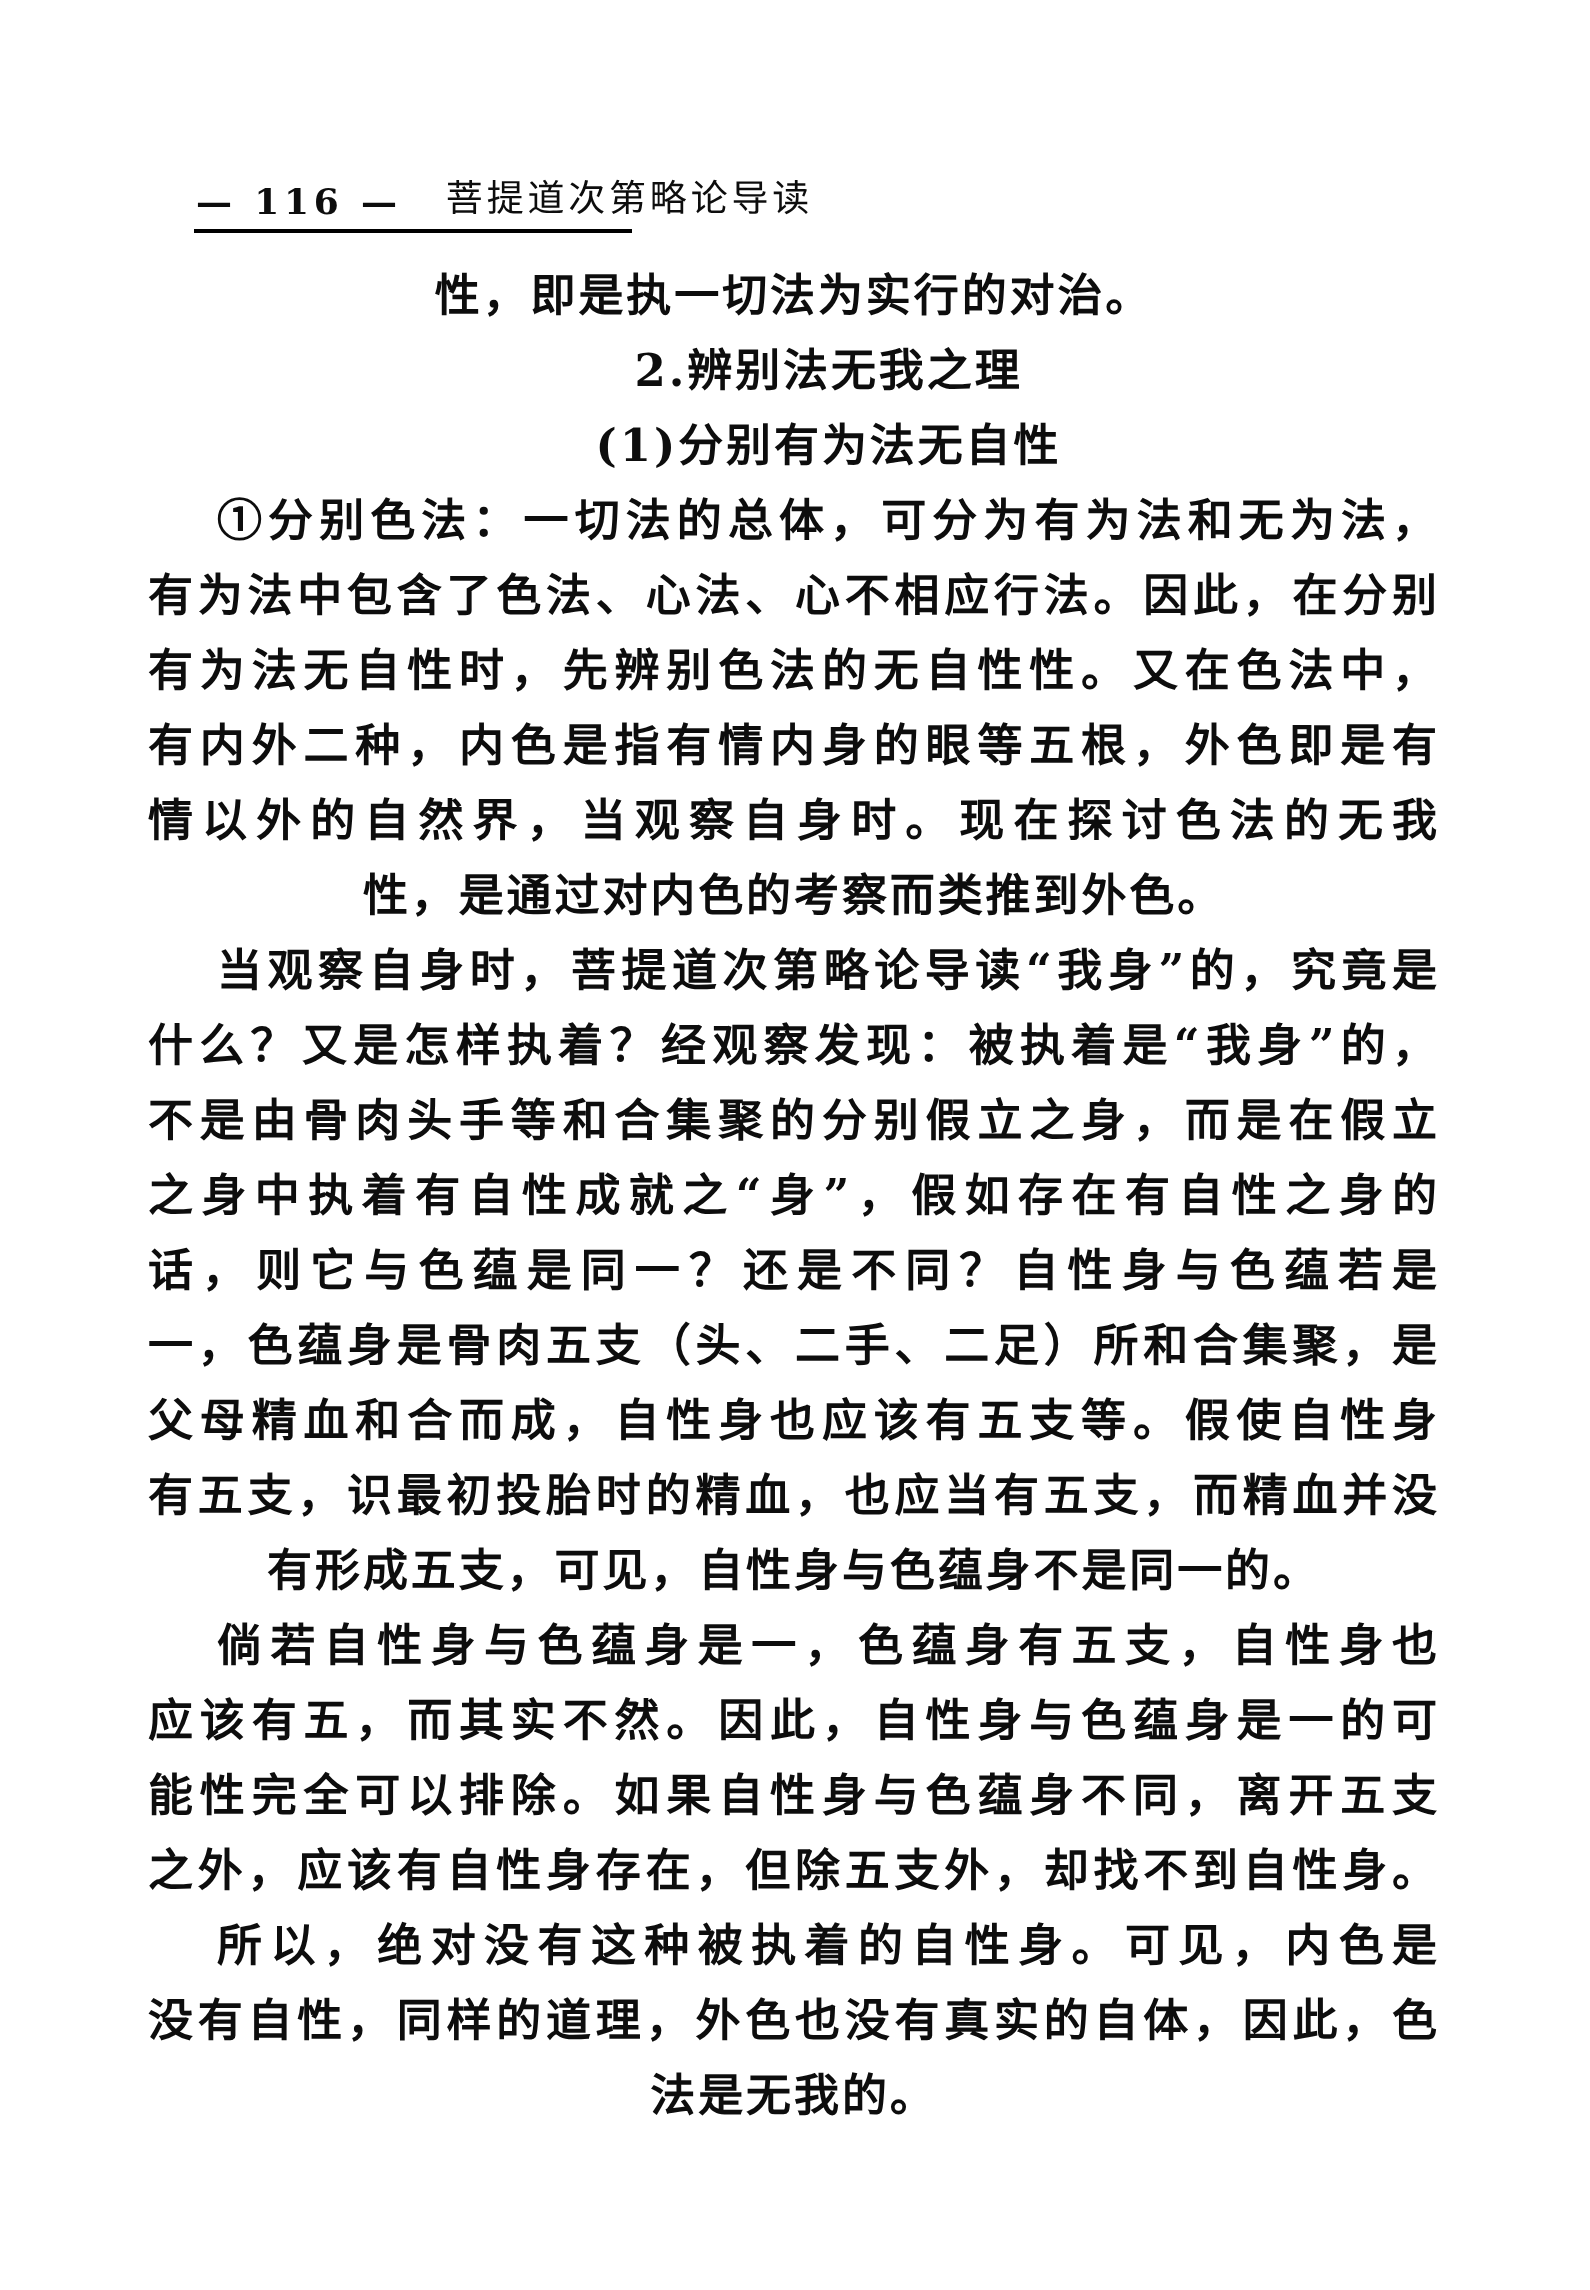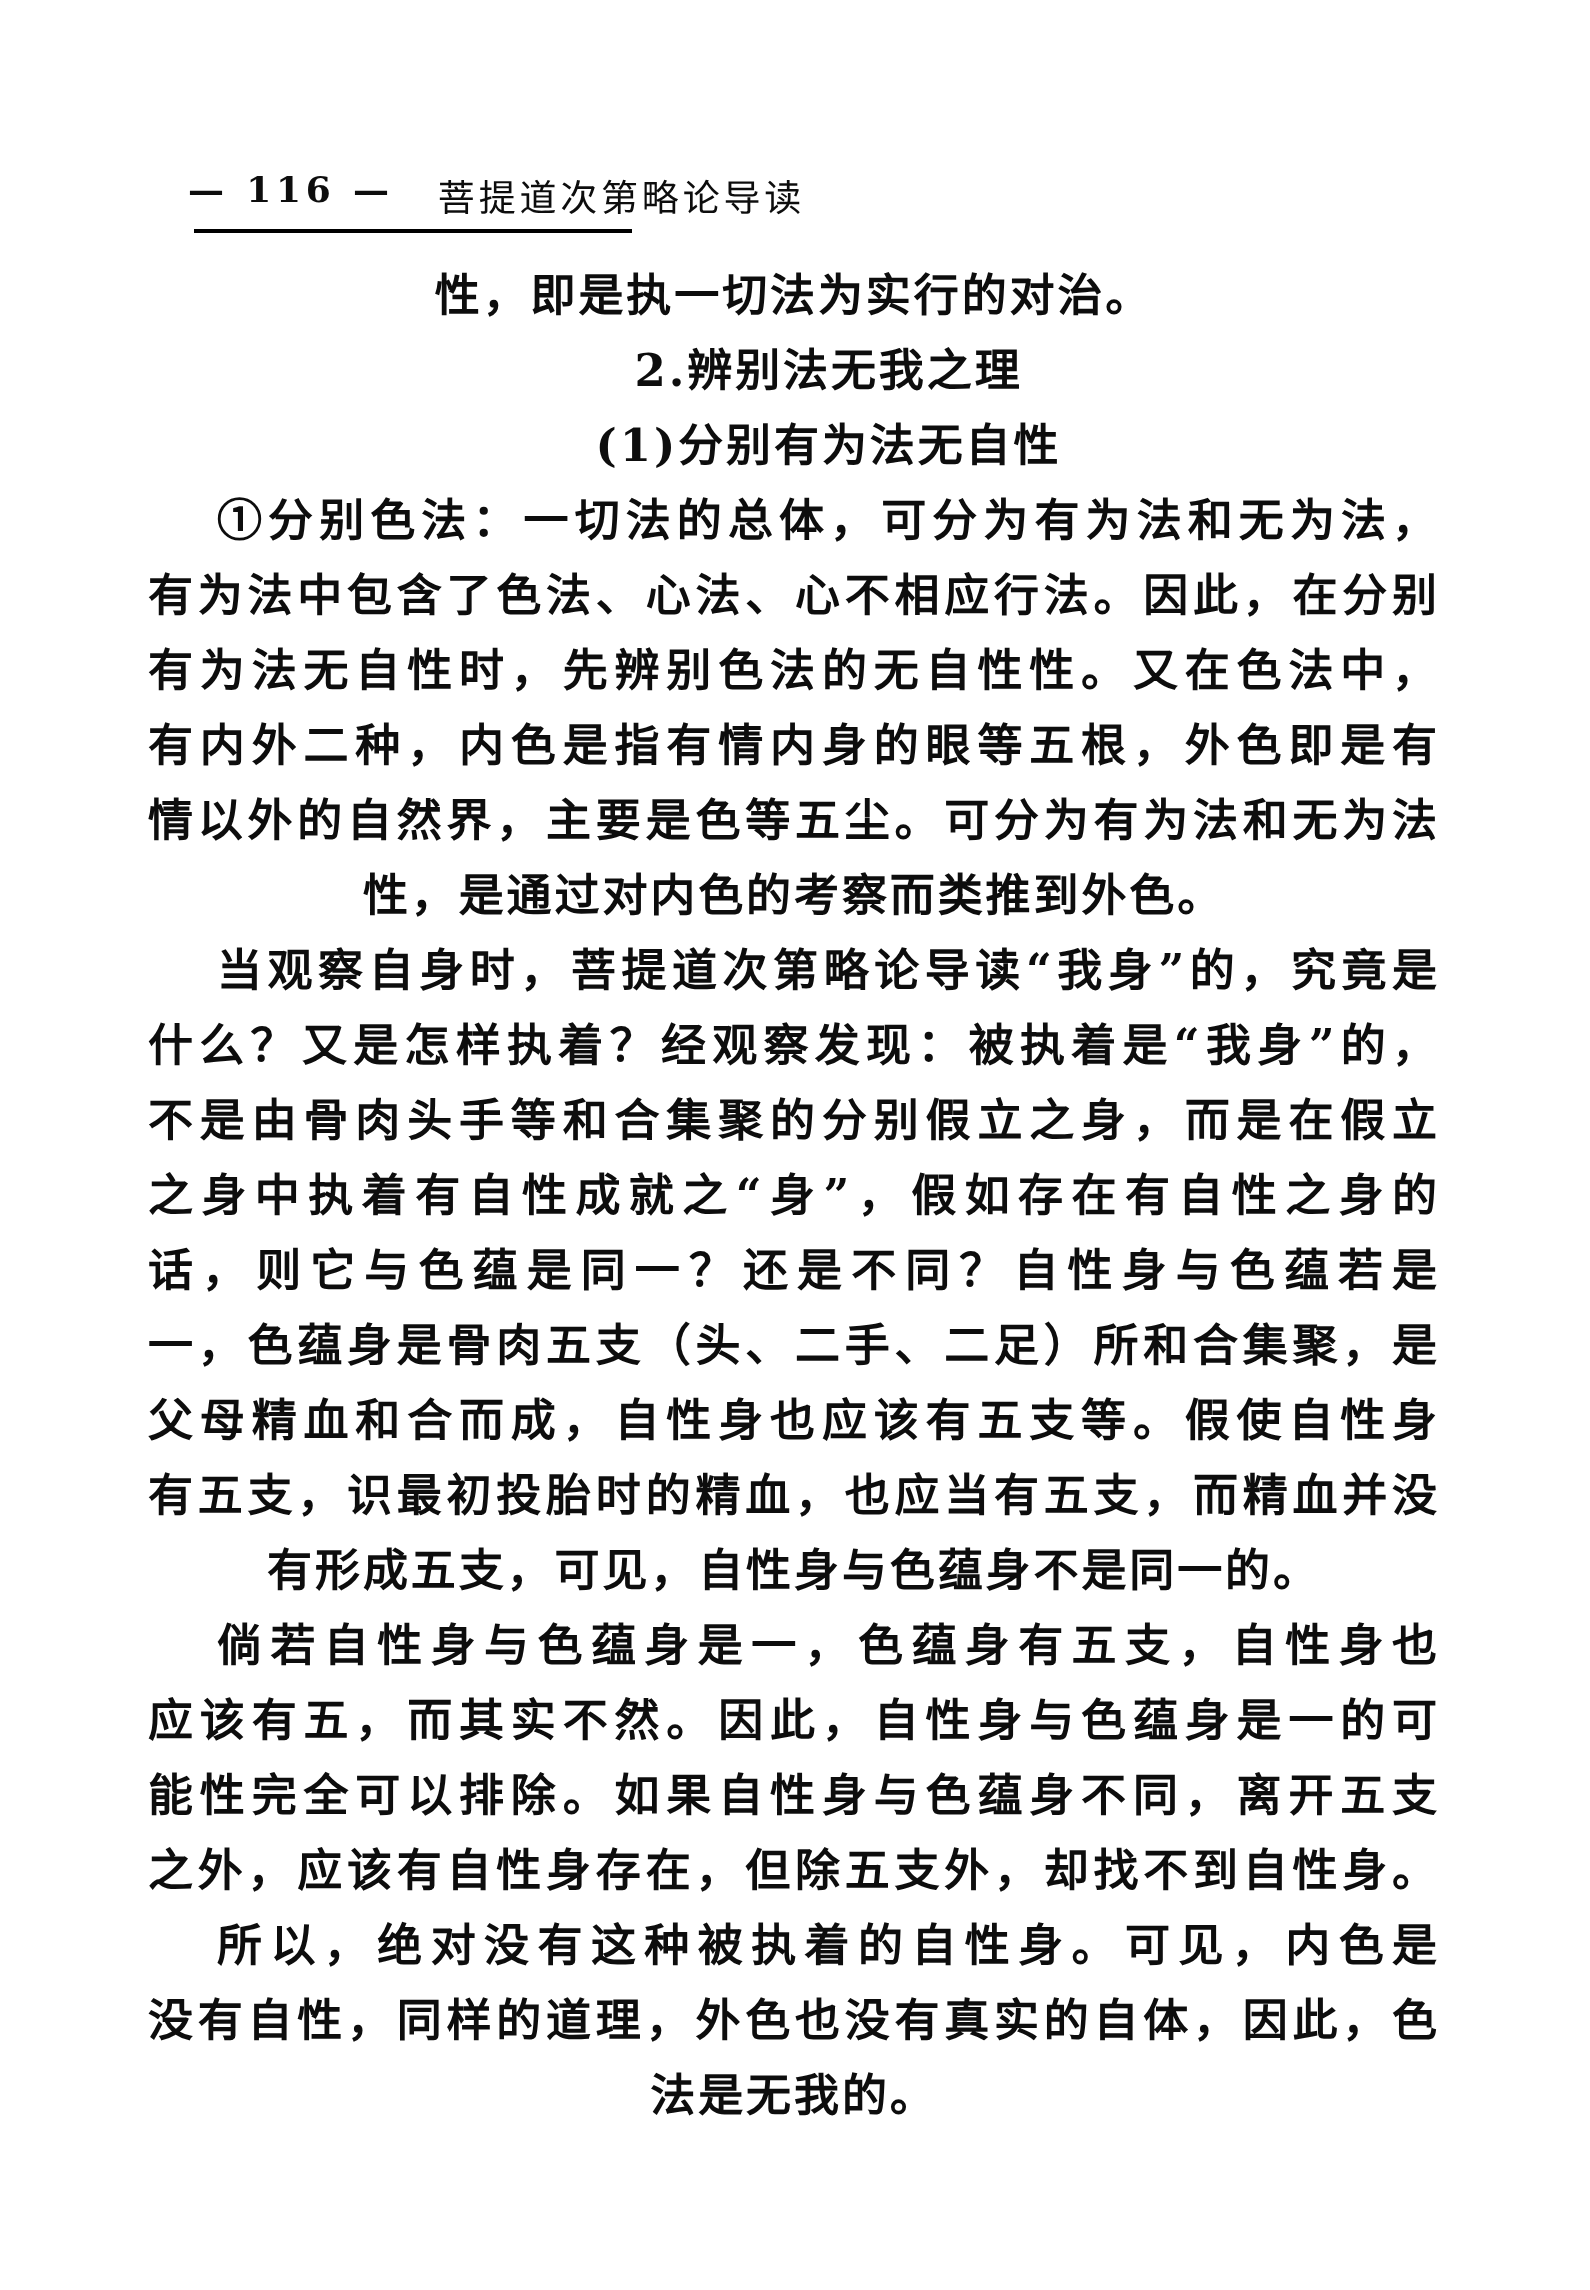--- a/index.html
+++ b/index.html
@@ -11,24 +11,24 @@
     position: relative;
     width: 1591px;
     height: 2290px;
     background: #ffffff;
     overflow: hidden;
     font-family: "DejaVu Serif", "Liberation Serif", serif;
     color: #0d0d0d;
   }
   .header {
     position: absolute;
-    left: 188px;
+    left: 196px;
     top: 168px;
     display: flex;
-    align-items: flex-start;
+    align-items: flex-end;
     white-space: nowrap;
   }
   .page-number {
     font-size: 36px;
     font-weight: 600;
     letter-spacing: 4.8px;
   }
   .book-title {
     font-size: 37px;
     font-weight: normal;
@@ -78,21 +78,21 @@
   <div class="header-rule"></div>
 
   <div class="body-text">
     <div class="line">性，即是执一切法为实行的对治。</div>
     <div class="line ind">2.辨别法无我之理</div>
     <div class="line ind">(1)分别有为法无自性</div>
     <div class="line j ind">①分别色法：一切法的总体，可分为有为法和无为法，</div>
     <div class="line j">有为法中包含了色法、心法、心不相应行法。因此，在分别</div>
     <div class="line j">有为法无自性时，先辨别色法的无自性性。又在色法中，</div>
     <div class="line j">有内外二种，内色是指有情内身的眼等五根，外色即是有</div>
-    <div class="line j">情以外的自然界，主要是色等五尘。可分为有为法和无为法</div>
+    <div class="line j">情以外的自然界，当观察自身时。现在探讨色法的无我</div>
     <div class="line">性，是通过对内色的考察而类推到外色。</div>
     <div class="line j ind">当观察自身时，菩提道次第略论导读“我身”的，究竟是</div>
     <div class="line j">什么？又是怎样执着？经观察发现：被执着是“我身”的，</div>
     <div class="line j">不是由骨肉头手等和合集聚的分别假立之身，而是在假立</div>
     <div class="line j">之身中执着有自性成就之“身”，假如存在有自性之身的</div>
     <div class="line j">话，则它与色蕴是同一？还是不同？自性身与色蕴若是</div>
     <div class="line j">一，色蕴身是骨肉五支（头、二手、二足）所和合集聚，是由</div>
     <div class="line j">父母精血和合而成，自性身也应该有五支等。假使自性身</div>
     <div class="line j">有五支，识最初投胎时的精血，也应当有五支，而精血并没</div>
     <div class="line">有形成五支，可见，自性身与色蕴身不是同一的。</div>

